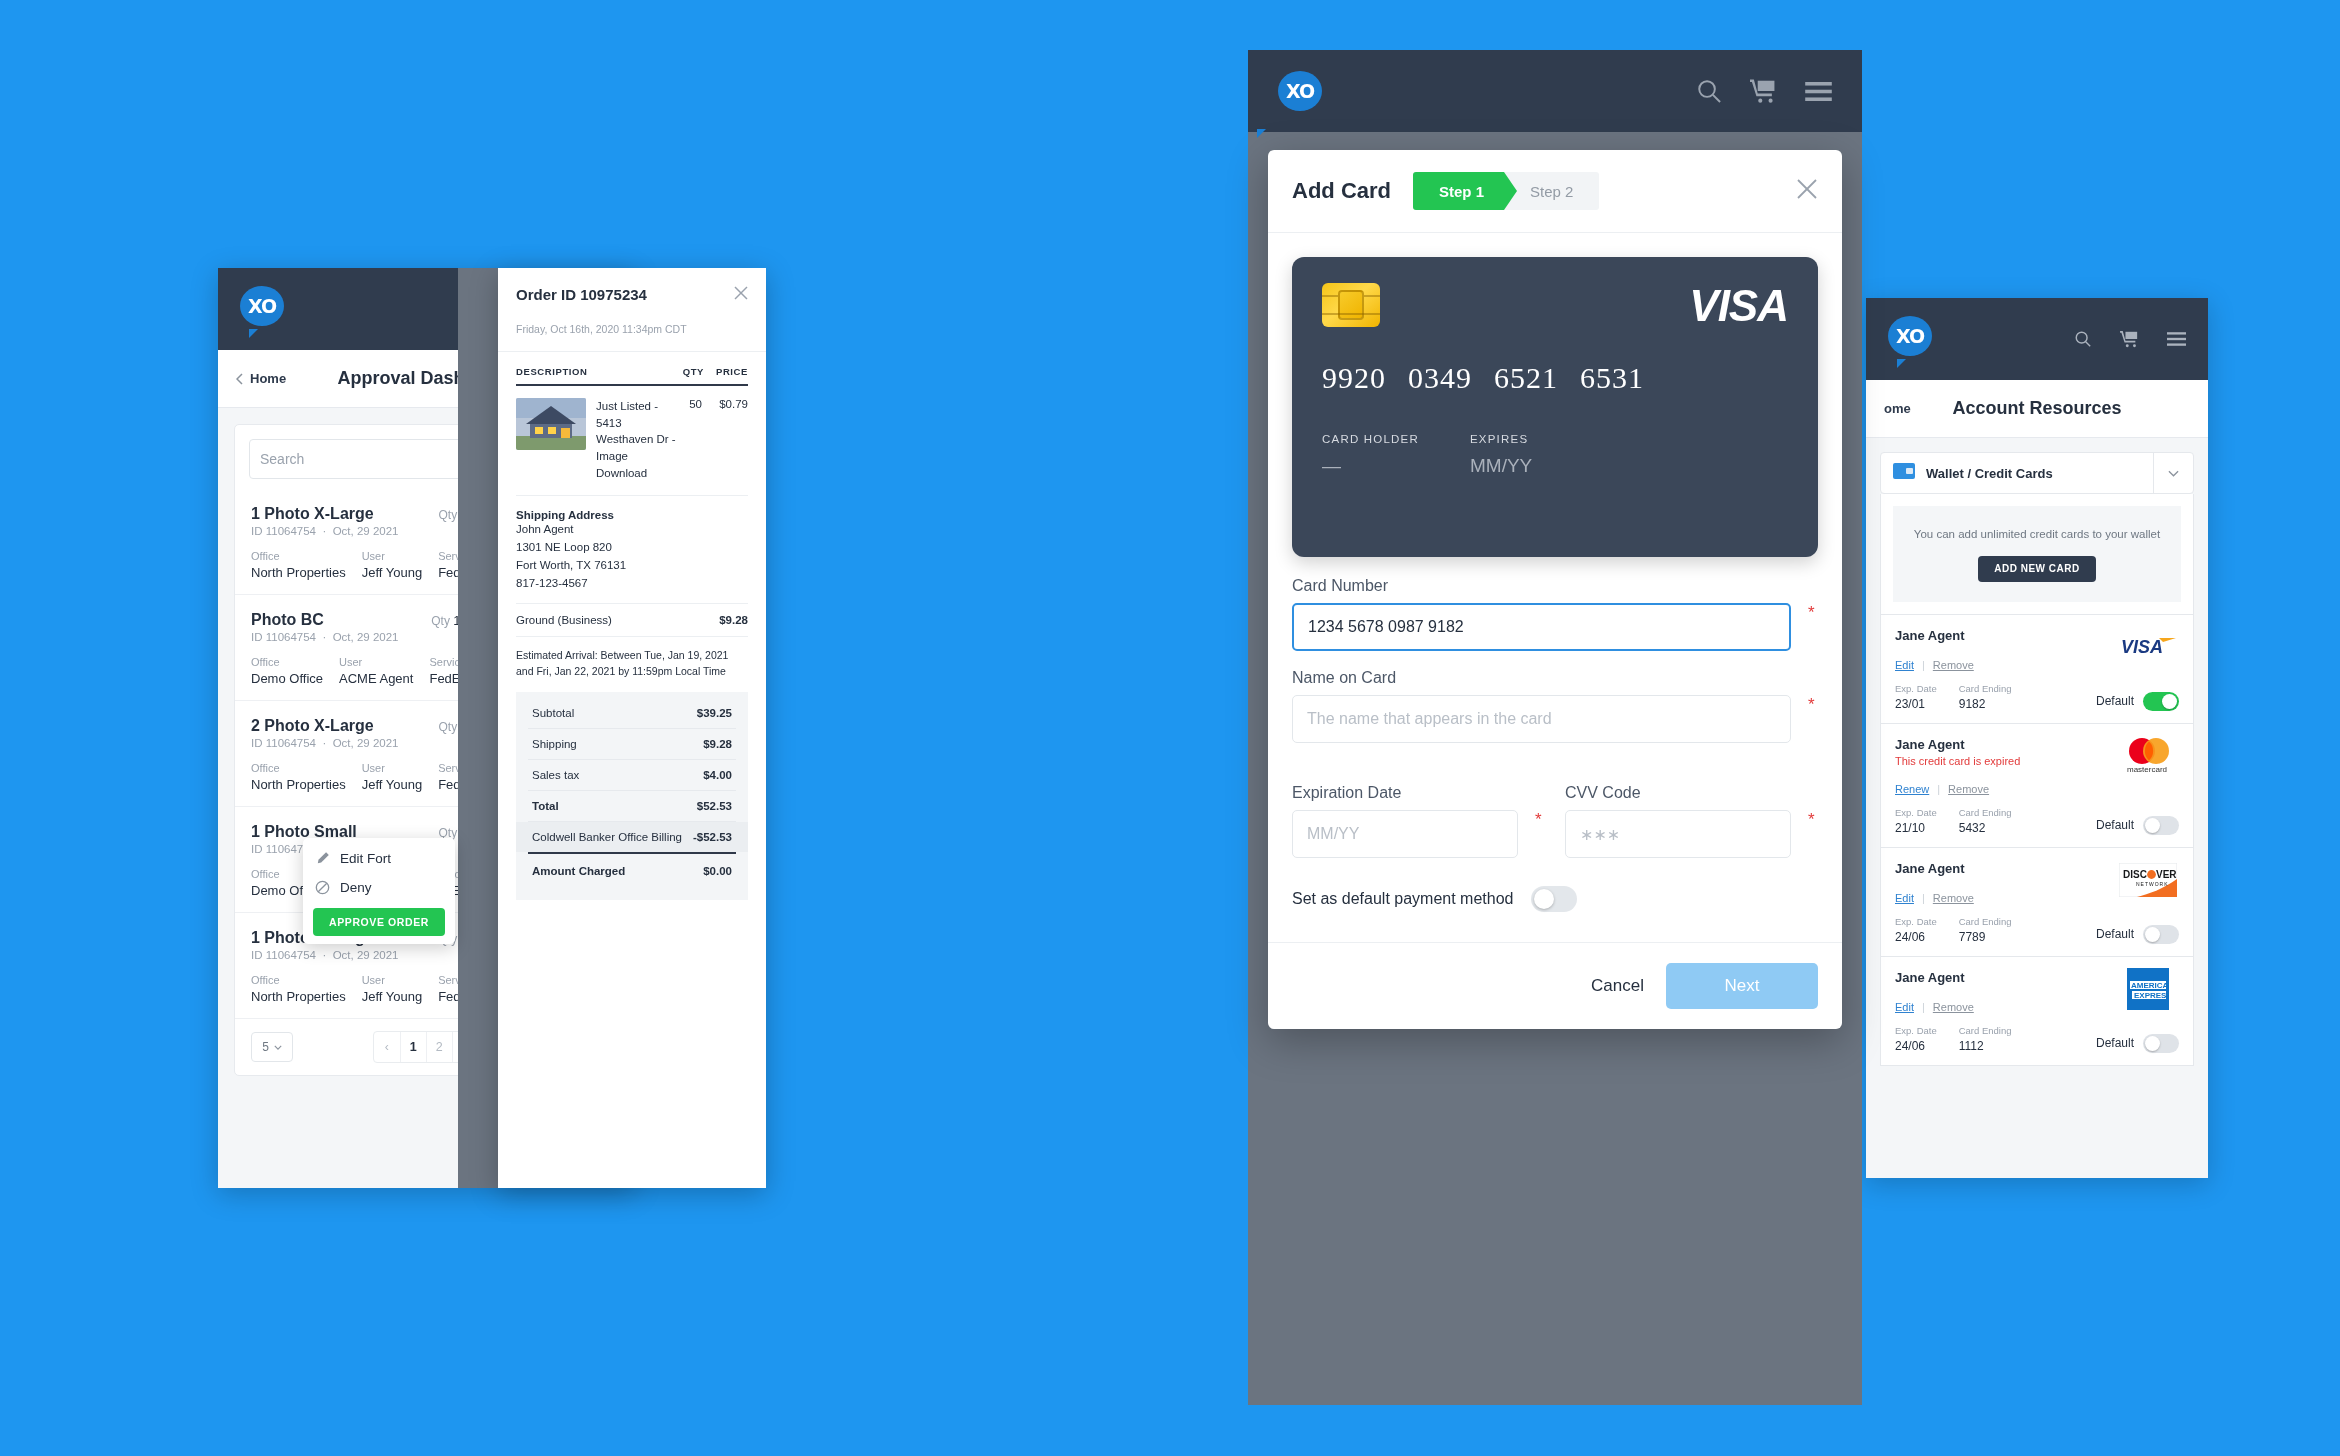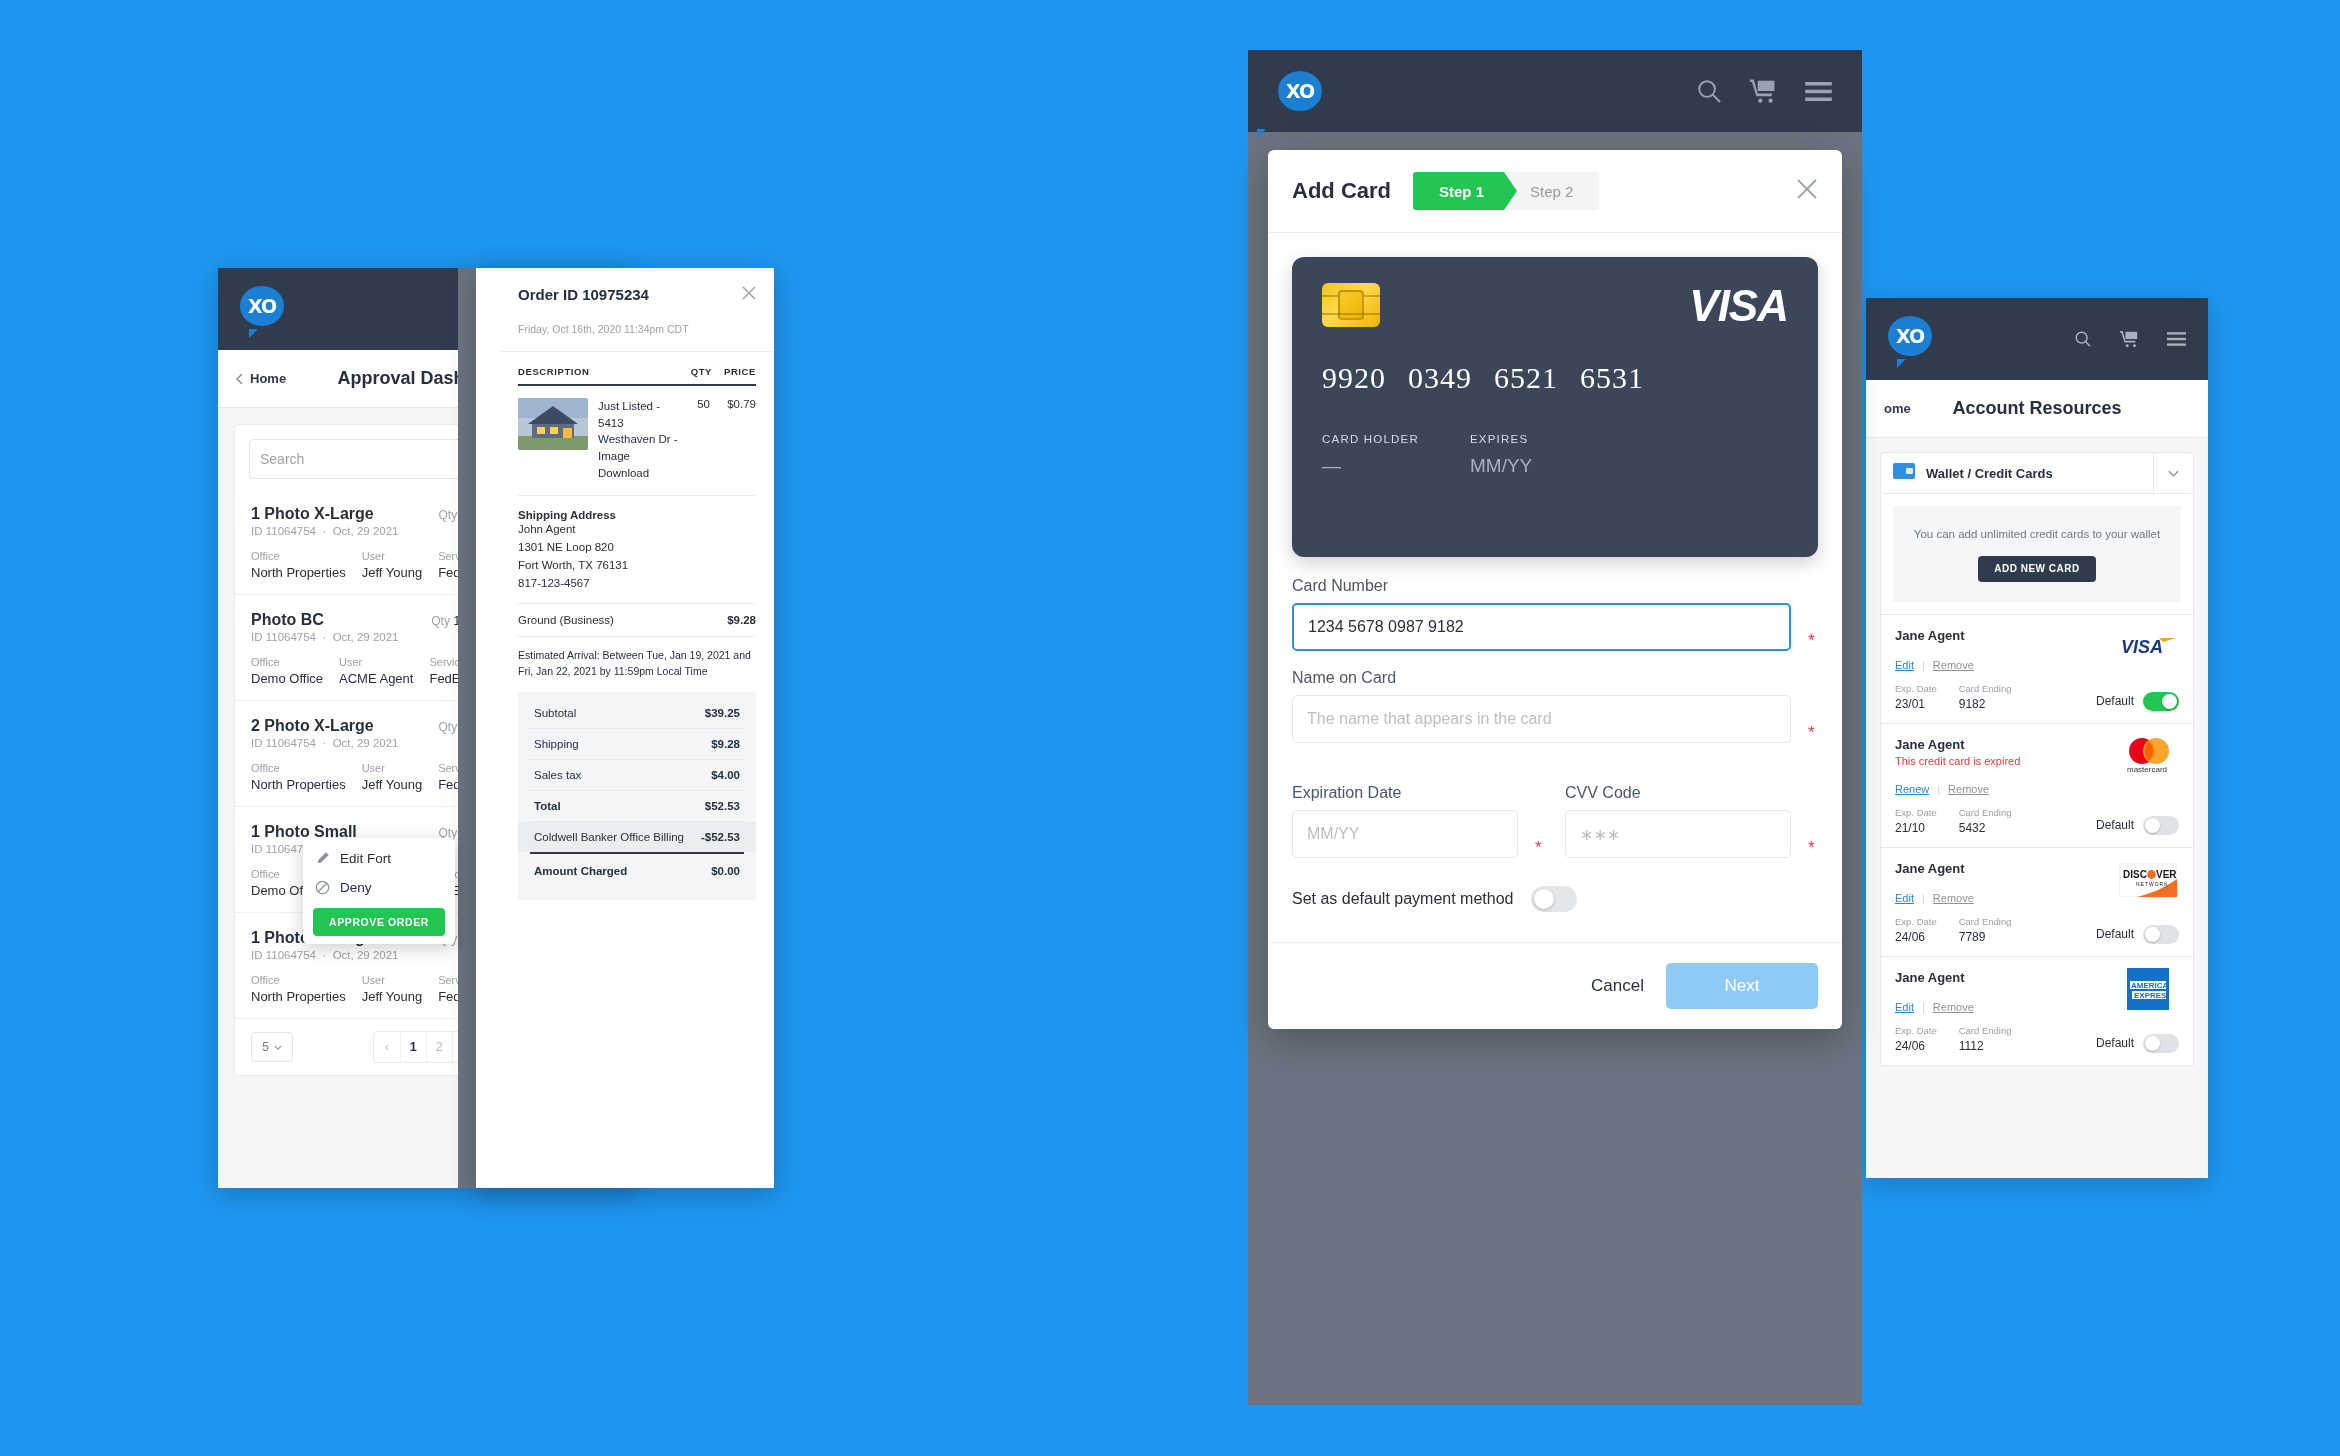--- a/index.html
+++ b/index.html
@@ -97,21 +97,21 @@
   }
   .ctx-item { display: flex; align-items: center; gap: 10px; padding: 7px 12px; font-size: 13.5px; color: #26303f; }
   .ctx-approve {
     margin: 6px 10px 0 10px; background: #23c552; color: #fff; border-radius: 4px;
     height: 28px; display: flex; align-items: center; justify-content: center;
     font-size: 10.5px; font-weight: bold; letter-spacing: .6px;
   }
 
   
   .scrim-2 { position: absolute; left: 458px; top: 268px; width: 282px; height: 920px; background: #6b7480; }
-  #panel-order { left: 476px; top: 268px; width: 298px; height: 520px; background: #fff; padding-left: 24px; }
+  #panel-order { left: 498px; top: 268px; width: 268px; height: 520px; background: #fff; }
   #panel-order { height: 920px; box-shadow: 0 6px 26px rgba(0,0,0,.25); }
   .od-head { padding: 18px 18px 16px 18px; border-bottom: 1px solid #eceff2; display: flex; }
   .od-title { font-size: 15px; font-weight: bold; color: #26303f; }
   .od-sub { font-size: 10.5px; color: #9aa2ad; margin-top: 20px; }
   .od-close { margin-left: auto; color: #9aa2ad; }
   .od-body { padding: 14px 18px; }
   .od-thead { display: flex; font-size: 9.5px; font-weight: bold; letter-spacing: .6px; color: #26303f;
               padding-bottom: 7px; border-bottom: 2px solid #30394a; }
   .od-thead .c1 { flex: 1; }
   .od-thead .c2 { width: 34px; text-align: right; }
@@ -209,21 +209,21 @@
              font-weight: bold; letter-spacing: -1px; font-family: "Liberation Sans", sans-serif; }
   .cc-num { color: #fff; font-size: 30px; letter-spacing: 1px; margin-top: 34px;
             display: flex; gap: 22px; font-family: "Liberation Serif", serif; }
   .cc-labels { display: flex; margin-top: 38px; }
   .cc-lb { font-size: 11.5px; color: #d6dae0; letter-spacing: 1.2px; }
   .cc-lv { font-size: 19px; color: #aab1bb; margin-top: 10px; }
   .cc-col1 { width: 148px; }
 
   .ac-form { padding: 20px 24px 4px 24px; }
   .fl { font-size: 16px; color: #4c5767; margin-bottom: 8px; }
-  .fi-wrap { display: flex; align-items: flex-end; gap: 17px; margin-bottom: 18px; }
+  .fi-wrap { display: flex; align-items: flex-start; gap: 17px; margin-bottom: 18px; }
   .fi {
     flex: 1; height: 48px; border: 1px solid #e3e7eb; border-radius: 5px;
     display: flex; align-items: center; padding: 0 14px; font-size: 16px; color: #26303f;
   }
   .fi.focus { border: 2px solid #2f8fe0; }
   .fi.ph { color: #b9bfc7; }
   .req { color: #e23b3b; font-size: 17px; width: 10px; }
   .two { display: flex; gap: 20px; margin-top: 41px; }
   .two > div { flex: 1; }
   .tgl-row { display: flex; align-items: center; gap: 18px; margin: 10px 0 26px 0; }

